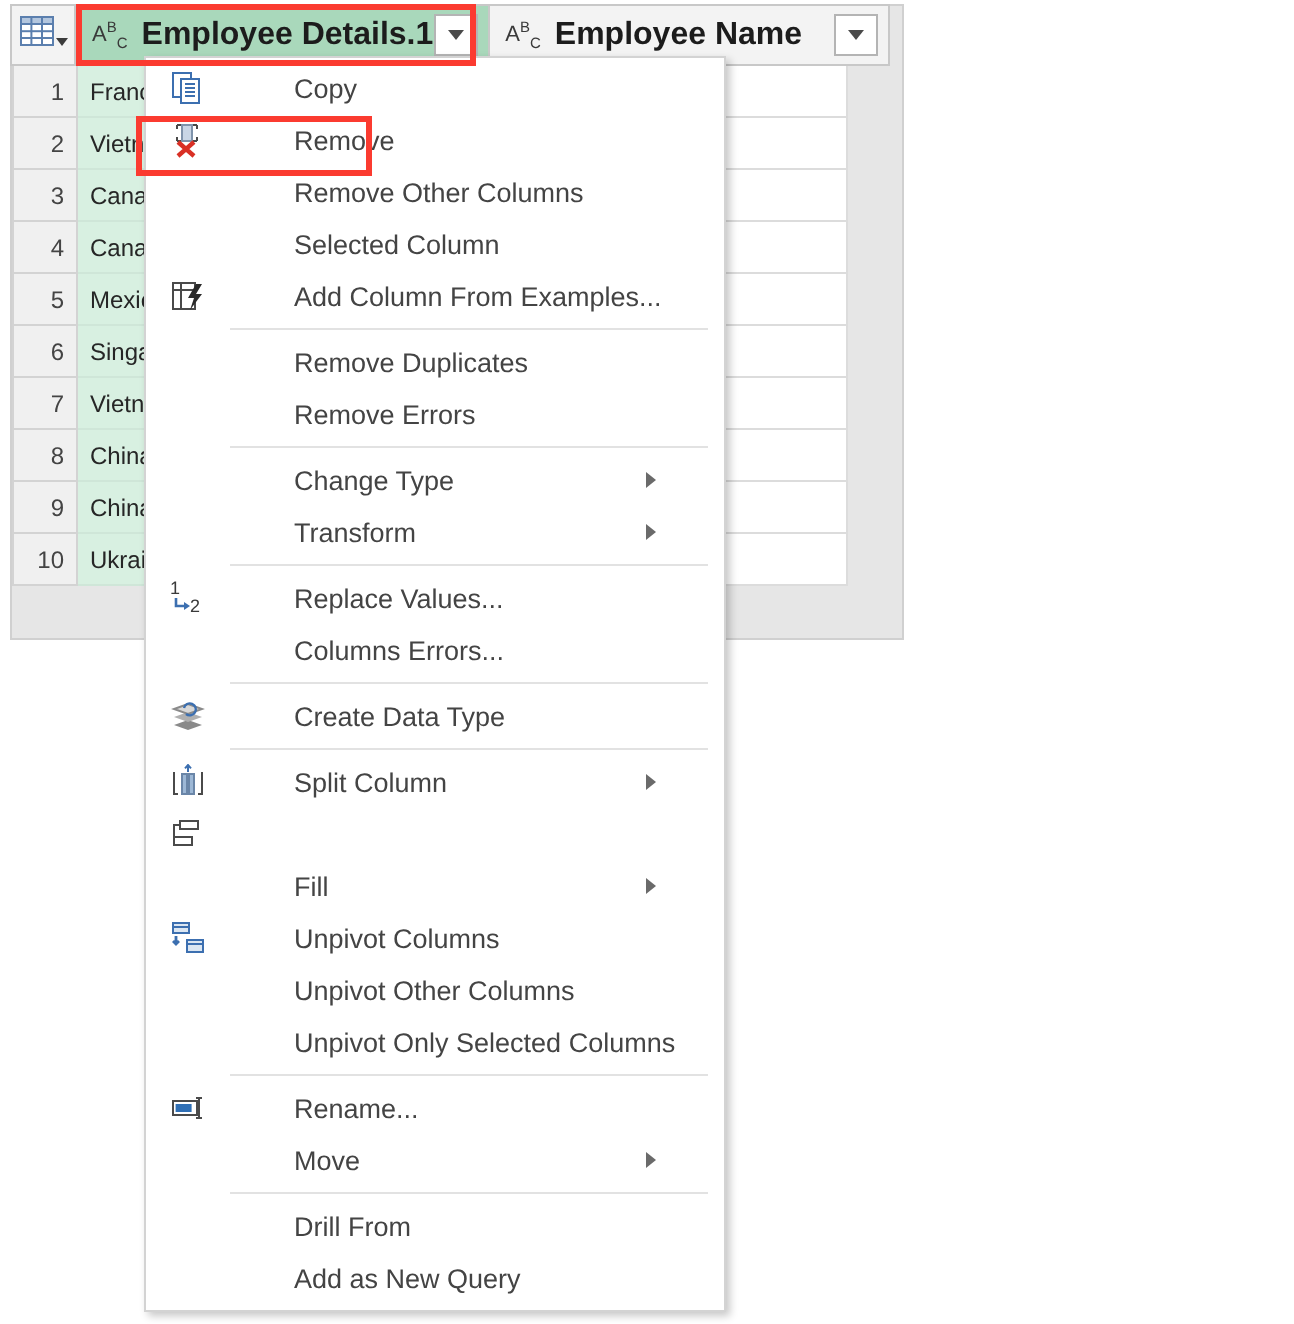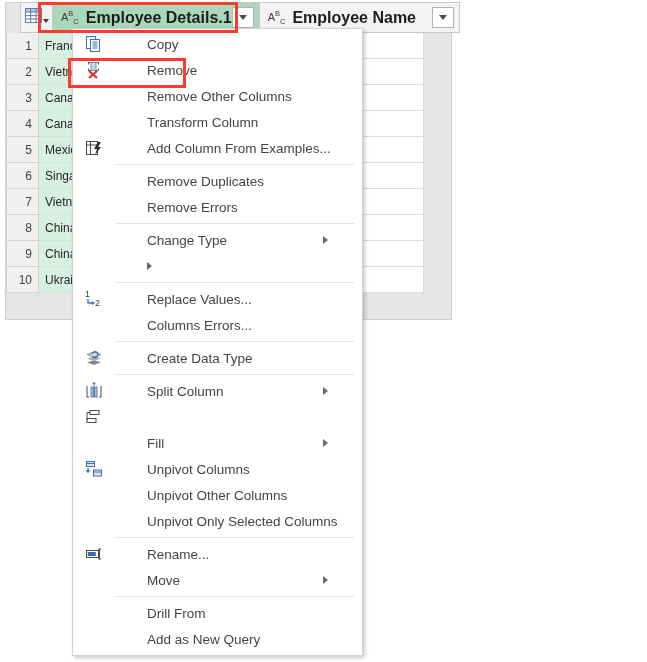--- a/index.html
+++ b/index.html
@@ -29,21 +29,21 @@
     left: 5px; top: 2px;
     width: 447px; height: 318px;
     background: #e6e6e6;
     border: 1px solid #d0d0d0;
     box-sizing: border-box;
   }
 
   
   .header-row {
     position: absolute;
-    left: 20px; top: 2px;
+    left: 5px; top: 2px;
     height: 31px;
     width: 447px;
     display: flex;
     align-items: stretch;
     box-sizing: border-box;
   }
 
   .corner-cell {
     width: 33px;
     flex: 0 0 33px;
@@ -344,21 +344,21 @@
         </svg>
       </span>
       <span class="mi-label">Remove</span>
     </div>
     <div class="menu-item">
       <span class="mi-icon"></span>
       <span class="mi-label">Remove Other Columns</span>
     </div>
     <div class="menu-item">
       <span class="mi-icon"></span>
-      <span class="mi-label">Transform Column</span>
+      <span class="mi-label">Selected Column</span>
     </div>
     <div class="menu-item">
       <span class="mi-icon">
         <svg width="18" height="18" viewBox="0 0 18 18">
           <rect x="1.5" y="2.5" width="11" height="13" fill="#fff" stroke="#4a4a4a"></rect>
           <line x1="1.5" y1="6" x2="12.5" y2="6" stroke="#4a4a4a"></line>
           <line x1="5.5" y1="2.5" x2="5.5" y2="15.5" stroke="#4a4a4a"></line>
           <path d="M13 3 L9 10 h3 l-2 6 6-8 h-3 l3-5 z" fill="#2a2a2a"></path>
         </svg>
       </span>
@@ -374,20 +374,21 @@
       <span class="mi-label">Remove Errors</span>
     </div>
     <div class="menu-sep"></div>
     <div class="menu-item">
       <span class="mi-icon"></span>
       <span class="mi-label">Change Type</span>
       <span class="mi-arrow"></span>
     </div>
     <div class="menu-item">
       <span class="mi-icon"></span>
+      <span class="mi-label">Transform</span>
       <span class="mi-arrow"></span>
     </div>
     <div class="menu-sep"></div>
     <div class="menu-item">
       <span class="mi-icon">
         <svg width="18" height="18" viewBox="0 0 18 18">
           <text x="0" y="7" font-size="9" fill="#3a3a3a" font-family="Liberation Sans, sans-serif">1</text>
           <path d="M3 9 v4 h5" stroke="#3c6fb0" fill="none" stroke-width="1.3"></path>
           <path d="M7 11 l3 2 l-3 2 z" fill="#3c6fb0"></path>
           <text x="10" y="16" font-size="9" fill="#3a3a3a" font-family="Liberation Sans, sans-serif">2</text>

